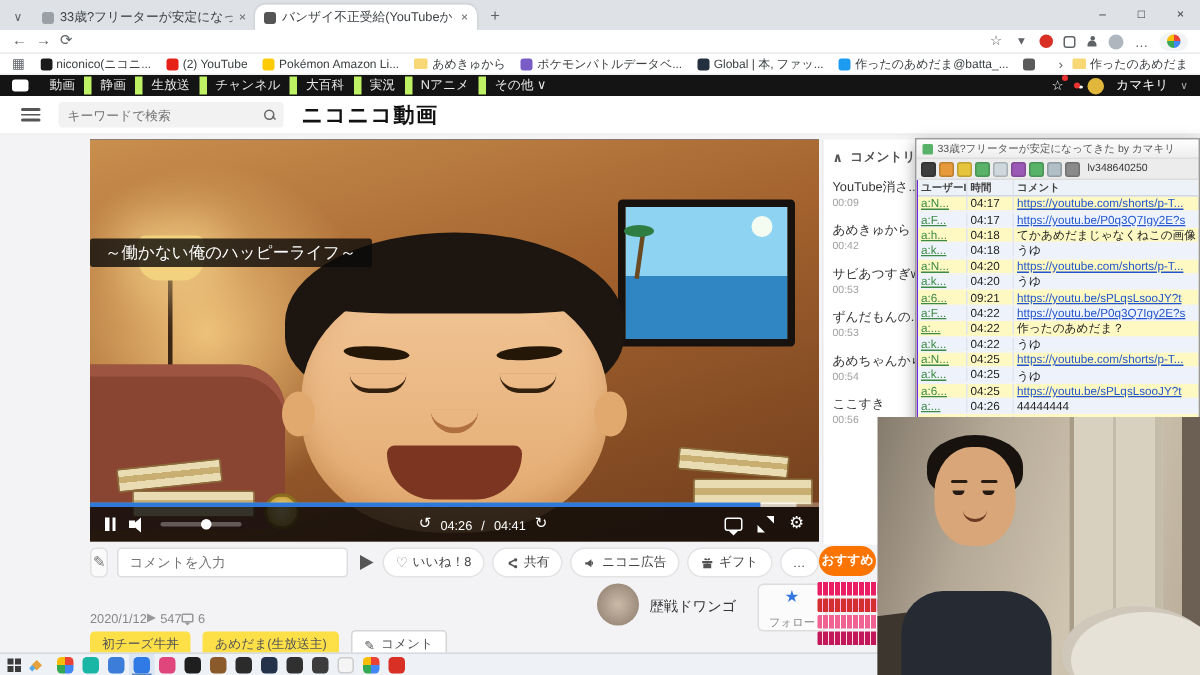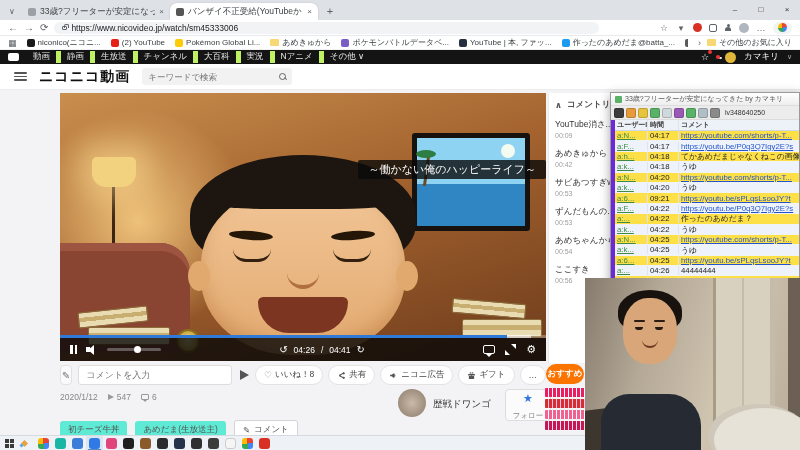--- a/index.html
+++ b/index.html
@@ -77,21 +77,21 @@
   .face{position:absolute;left:141px;top:92px;width:204px;height:170px;background:linear-gradient(#f2c697,#e2a96f);border-radius:47% 47% 45% 45%;box-shadow:inset 0 -10px 18px rgba(170,100,40,.35)}
   .fringe{position:absolute;left:141px;top:84px;width:204px;height:32px;background:#1d150f;border-radius:50% 50% 45% 45%/100% 100% 40% 40%}
   .ear{position:absolute;top:168px;width:22px;height:30px;background:#e2a96f;border-radius:50%}
   .brow{position:absolute;width:44px;height:9px;background:#241708;border-radius:50%}
   .eye{position:absolute;width:38px;height:13px;border-bottom:3.5px solid #33200f;border-radius:0 0 36px 36px}
   .nose{position:absolute;left:86px;top:88px;width:32px;height:16px;border-bottom:4px solid #b06f3e;border-radius:0 0 28px 28px}
   .mouth{position:absolute;left:57px;top:112px;width:90px;height:36px;background:#7c3520;border-radius:10px 10px 60px 60px;overflow:hidden}
   .teeth{width:74px;height:11px;background:#fff6e8;border-radius:2px 2px 4px 4px;margin:3px auto 0}
   .watch{position:absolute;left:116px;top:236px;width:24px;height:24px;border-radius:50%;background:radial-gradient(#f8e7a4,#c9a23c 72%);border:2px solid #8a6d1d}
   #thumb-title{position:absolute;left:0;top:5px;width:100%;text-align:center;font-size:29px;font-weight:bold;color:#fff;letter-spacing:1px;text-shadow:-2px -2px 0 #000,2px -2px 0 #000,-2px 2px 0 #000,2px 2px 0 #000,0 3px 0 #000,3px 0 0 #000,-3px 0 0 #000,0 -3px 0 #000}
-  #thumb-sub{position:absolute;left:0;top:66px;width:100%;text-align:right}
+  #thumb-sub{position:absolute;left:0;top:66px;width:100%;text-align:left}
   #thumb-sub span{display:inline-block;background:rgba(10,10,10,.8);color:#fff;font-size:11px;padding:2px 10px;border-radius:2px}
   
   #pcontrols{position:absolute;left:0;bottom:0;width:100%;height:26px}
   .ptrack{position:absolute;left:0;bottom:23px;width:100%;height:3px;background:rgba(255,255,255,.28)}
   .pfill{position:absolute;left:0;top:0;height:3px;background:#2f7ad9}
   .pbuf{position:absolute;top:0;height:3px;background:rgba(255,255,255,.6)}
   .pcrow{position:absolute;left:0;bottom:0;width:100%;height:23px;background:rgba(8,8,8,.8);display:flex;align-items:center;padding:0 10px;gap:9px;color:#fff}
   .pause{display:flex;gap:2px}.pause i{display:block;width:2.5px;height:9px;background:#fff}
   .spk{position:relative;width:12px;height:12px}
   .spk:before{content:"";position:absolute;left:0;top:3.5px;width:3.5px;height:5px;background:#fff}
@@ -116,27 +116,27 @@
   .pillgroup{margin-left:auto;display:flex;align-items:center;gap:5px}
   .pill{height:20px;border:1px solid #e3e3e3;border-radius:10px;background:#fff;font-size:8.5px;color:#444;display:flex;align-items:center;gap:3px;padding:0 8px;white-space:nowrap}
   .pill svg{display:block}
   .heart{color:#888;font-size:9px}
   #recommend{position:absolute;left:546px;top:274px;width:38px;height:20px;background:#fb7400;border-radius:10px;color:#fff;font-size:8.5px;font-weight:bold;display:flex;align-items:center;justify-content:center;z-index:2}
   
   #pinkoverlay{position:absolute;left:545px;top:298px;width:40px;height:48px;display:flex;flex-direction:column;gap:2px;z-index:2}
   #pinkoverlay i{display:block;height:9px;border-radius:1px}
   
   #vinfo-title{position:absolute;left:60px;top:299px;font-size:12.5px;font-weight:bold;color:#222}
-  #vmeta{position:absolute;left:60px;top:302px;display:flex;align-items:center;gap:10px;font-size:8.5px;color:#888}
+  #vmeta{position:absolute;left:60px;top:317px;display:flex;align-items:center;gap:0;font-size:8.5px;color:#888}
   .mplay{width:0;height:0;border-top:3.5px solid transparent;border-bottom:3.5px solid transparent;border-left:6px solid #999}
   .mbubble{width:8px;height:6px;border:1px solid #999;border-radius:1px;position:relative}
   .mbubble:after{content:"";position:absolute;left:1px;bottom:-2.5px;border-left:2px solid transparent;border-right:2px solid transparent;border-top:2.5px solid #999}
   .metachunk{display:flex;align-items:center;gap:3px}
   #tagsrow{position:absolute;left:60px;top:330px;display:flex;align-items:center;gap:8px}
-  .tag{background:#5eead4;border-radius:3px;font-size:8.5px;color:#555;padding:3px 8px;white-space:nowrap}
+  .tag{background:#fde047;border-radius:3px;font-size:8.5px;color:#555;padding:3px 8px;white-space:nowrap}
   .tagedit{background:#fff;border:1px solid #d5d5d5;border-radius:3px;font-size:8.5px;color:#555;padding:3px 8px;display:flex;gap:4px;align-items:center}
   #uploader-avatar{position:absolute;left:398px;top:299px;width:28px;height:28px;border-radius:50%;background:radial-gradient(#cbbaa8,#8a7a6a)}
   #uploader-name{position:absolute;left:433px;top:308px;font-size:9.5px;color:#333}
   #followbtn{position:absolute;left:505px;top:299px;width:46px;height:32px;background:#fbfbfb;border:1px solid #ddd;border-radius:4px;text-align:center;padding-top:3px}
   #followbtn .fstar{color:#3577e0;font-size:11px;line-height:1;display:block}
   #followbtn .flabel{font-size:7.5px;color:#888}
   
   #cpanel{position:absolute;left:548px;top:3px;width:64px;height:270px;background:#fff;border-left:1px solid #eaeaea;overflow:hidden;padding:6px 0 0 6px}
   .cp-head{display:flex;align-items:center;gap:5px;font-size:8.5px;font-weight:bold;color:#555;white-space:nowrap;margin-bottom:8px}
   .cp-item{margin-bottom:9px;white-space:nowrap}
@@ -147,21 +147,21 @@
   #pscroll .arr{display:block;text-align:center;font-size:5px;color:#888;padding-top:2px}
   #pscroll .thumb{position:absolute;left:2px;top:12px;width:5px;height:42px;background:#c6c6c6;border-radius:3px}
   
   #viewer{position:absolute;left:610px;top:92px;width:190px;height:240px;background:#f0f0f0;border:1px solid #9a9a9a;box-shadow:0 3px 10px rgba(0,0,0,.35);z-index:5;overflow:hidden}
   .v-title{height:13px;background:linear-gradient(#fefefe,#eee);display:flex;align-items:center;gap:3px;padding:0 4px;border-bottom:1px solid #ddd}
   .v-title .wicon{width:7px;height:7px;background:#58b368;border-radius:1px;flex:0 0 auto}
   .v-title .wtxt{font-size:7px;color:#555;white-space:nowrap;overflow:hidden}
   .v-toolbar{height:14px;background:#ececec;display:flex;align-items:center;gap:2px;padding:0 3px;border-bottom:1px solid #dcdcdc}
   .v-toolbar .tbi{width:10px;height:10px;border-radius:2px;border:1px solid rgba(0,0,0,.18)}
   .v-lv{font-size:7px;color:#333;margin-left:3px;white-space:nowrap}
-  .v-table{position:absolute;left:0;top:27px;right:0;bottom:0;background:#fde047;border-left:4px solid #6d28d9}
+  .v-table{position:absolute;left:0;top:27px;right:0;bottom:0;background:#fef9c3;border-left:1px solid #6d28d9}
   .v-hrow{display:flex;height:11px;background:#edf1f8;border-bottom:1px solid #cfd6e4;font-size:7px;font-weight:bold;color:#444;align-items:center}
   .v-hrow span{overflow:hidden;white-space:nowrap;padding-left:2px}
   .cu{width:33px;border-right:1px solid #dfe4ee;flex:0 0 auto}
   .ct{width:31px;border-right:1px solid #dfe4ee;flex:0 0 auto}
   .cc{flex:1}
   .v-row{display:flex;height:10.4px;align-items:center;font-size:7.8px;border-bottom:1px solid #f0f2f6}
   .v-row:nth-child(even){background:#eef3fb}
   .v-row span{overflow:hidden;white-space:nowrap;padding-left:2px}
   .v-row .cu{color:#3c8a46;text-decoration:underline}
   .v-row .ct{color:#222}
@@ -214,24 +214,20 @@
     <span>–</span>
     <span>□</span>
     <span class="wclose">×</span>
   </div>
 </div>
 
 <div id="toolbar">
   <span class="navglyph">←</span>
   <span class="navglyph">→</span>
   <span class="navglyph">⟳</span>
-  <div id="urlpill">
-    <span class="lock"></span>
-    <span id="urltext">https://www.nicovideo.jp/watch/sm45333006</span>
-  </div>
   <div class="abar-icons">
     <span class="ic">☆</span>
     <span class="ic">▾</span>
     <span class="dot-red" style="width:9px;height:9px"></span>
     <span class="sq"></span>
     <span class="person"></span>
     <span class="avatar-s"></span>
     <span class="ic">…</span>
     <span class="profile-chip">
         <span class="pinwheel"></span>
@@ -245,47 +241,47 @@
       <span class="bm">
         <span class="fav" style="background: rgb(26, 26, 26);"></span>
         <span>niconico(ニコニ...</span>
       </span>
       <span class="bm">
         <span class="fav" style="background: rgb(230, 33, 23);"></span>
         <span>(2) YouTube</span>
       </span>
       <span class="bm">
         <span class="fav" style="background: rgb(255, 203, 5);"></span>
-        <span>Pokémon Global Li...</span>
+        <span>Pokémon Amazon Li...</span>
       </span>
       <span class="bm">
         <span class="fold"></span>
         <span>あめきゅから</span>
       </span>
       <span class="bm">
         <span class="fav" style="background: rgb(122, 92, 198);"></span>
         <span>ポケモンバトルデータベ...</span>
       </span>
       <span class="bm">
         <span class="fav" style="background: rgb(35, 47, 62);"></span>
-        <span>YouTube | 本, ファッ...</span>
+        <span>Global | 本, ファッ...</span>
       </span>
       <span class="bm">
         <span class="fav" style="background: rgb(29, 155, 240);"></span>
         <span>作ったのあめだま@batta_...</span>
       </span>
       <span class="bm">
         <span class="fav" style="background: rgb(90, 90, 90);"></span>
       </span>
     </span>
   <span class="bm-right">
     <span style="font-size:9px;color:#5f6368">›</span>
     <span class="bm">
         <span class="fold"></span>
-        <span>その他のお気に入り</span>
+        <span>作ったのあめだま</span>
       </span>
   </span>
 </div>
 
 <div id="nicobar">
   <span class="nlogo"></span>
   <span id="niconav" style="display:flex;align-items:center">
       <span class="nav-item">動画</span>
       <span class="nav-item">静画</span>
       <span class="nav-item">生放送</span>
@@ -303,25 +299,25 @@
     <span class="ncaret">∨</span>
   </span>
 </div>
 
 <div id="nicohead">
   <span class="hamb">
       <i></i>
       <i></i>
       <i></i>
     </span>
-  <span id="nlogo-text">ニコニコ動画</span>
   <span id="nsearch">
     <input placeholder="キーワードで検索" style="">
     <span class="mag"></span>
   </span>
+  <span id="nlogo-text">ニコニコ動画</span>
 </div>
 
 <div id="page">
 
   <div id="player">
     <div class="art-bg"></div>
     <div class="couch"></div>
     <div class="lamp-pole"></div>
     <div class="lamp"></div>
     <div class="tv">

